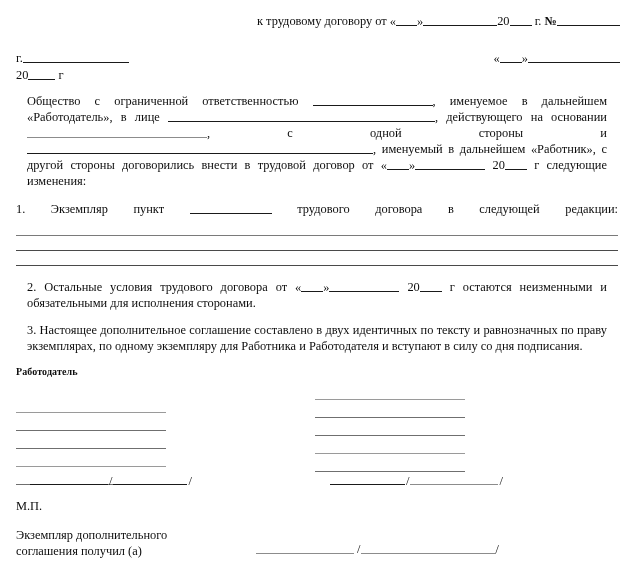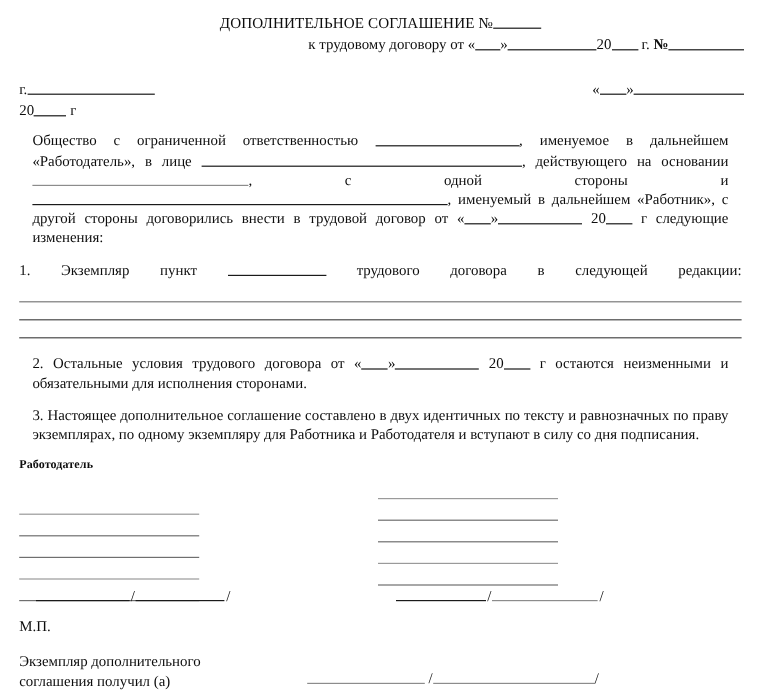--- a/index.html
+++ b/index.html
@@ -186,21 +186,20 @@
     top: 18px;
     white-space: nowrap;
   }
 </style>
 </head>
 <body>
 
 <div class="page">
 
   <div class="title-block">
-    <div class="title-line1"><span>ДОПОЛНИТЕЛЬНОЕ СОГЛАШЕНИЕ </span><span class="no-sym">№</span><span class="u" style="width:40px;"></span></div>
 
     <div class="title-line2"><span>к трудовому договору от </span><span>«</span><span class="u" style="width:21px;"></span><span>»</span><span class="u" style="width:74px;"></span><span>20</span><span class="u" style="width:22px;"></span><span> г. </span><span class="no-sym-b">№</span><span class="u" style="width:63px;"></span></div>
   </div>
 
   <div class="meta-row">
     <div class="meta-left">
       <div class="row1"><span>г.</span><span class="u" style="width:106px;"></span></div>
       <div class="row2"><span>20</span><span class="u" style="width:27px;"></span>
         <span>г</span></div>
     </div>

